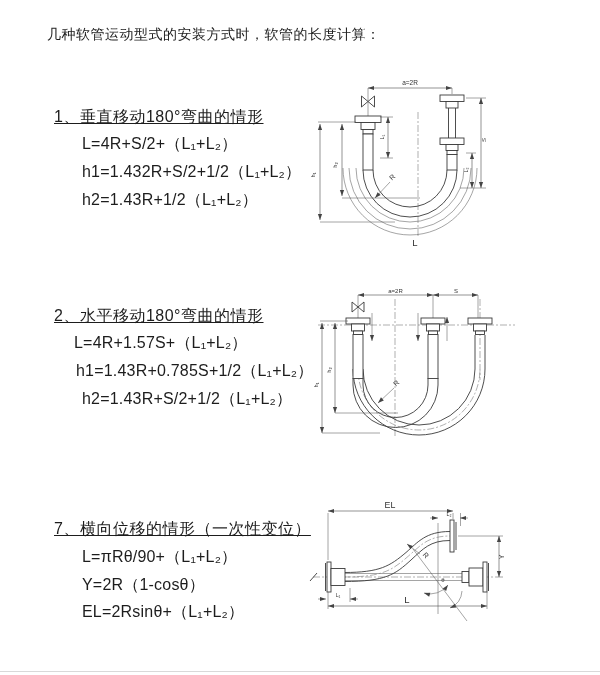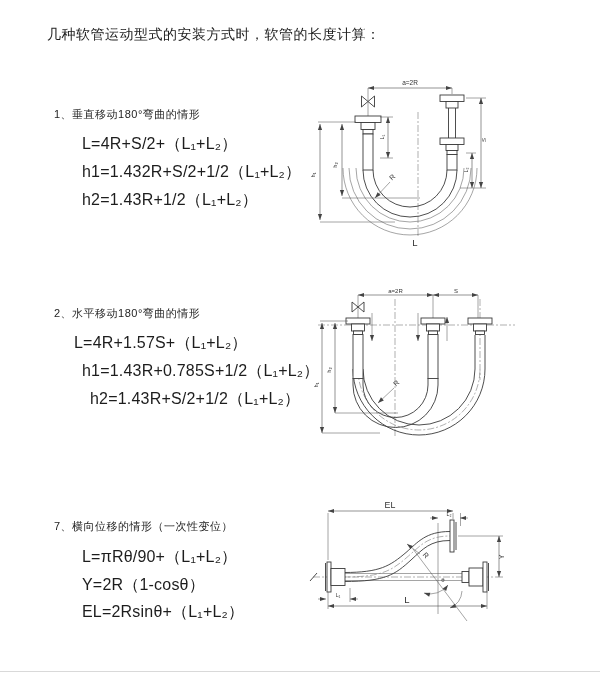--- a/index.html
+++ b/index.html
@@ -3,21 +3,21 @@
 <meta charset="utf-8">
 <style>
   html,body{margin:0;padding:0;}
   body{
     width:600px;height:675px;position:relative;overflow:hidden;
     background:#ffffff;color:#1d1d1d;
     font-family:"Liberation Sans","DejaVu Sans",sans-serif;
   }
   .abs{position:absolute;white-space:nowrap;margin-left:16px;}
   .title{font-size:14px;letter-spacing:.5px;}
-  .heading{font-size:11px;letter-spacing:.5px;}
+  .heading{font-size:16px;letter-spacing:.5px;text-decoration:underline;}
   .formula{font-size:16px;letter-spacing:.2px;}
   .diagram{position:absolute;}
   svg{display:block;overflow:visible;}
   .obj{stroke:#3a3a3a;stroke-width:.9;fill:none;}
   .fit{stroke:#3a3a3a;stroke-width:.9;fill:#ffffff;}
   .dim{stroke:#4a4a4a;stroke-width:.6;fill:none;}
   .thin{stroke:#5a5a5a;stroke-width:.55;fill:none;}
   .cl{stroke:#7a7a7a;stroke-width:.6;fill:none;stroke-dasharray:7 2 2 2;}
   .lbl{fill:#333;font-family:"Liberation Sans",sans-serif;}
   .bottom-line{position:absolute;left:0;top:671px;width:600px;height:1px;background:#d9d9d9;}
@@ -27,22 +27,22 @@
 
 <div class="abs title" style="left:31px;top:26px">几种软管运动型式的安装方式时，软管的长度计算：</div>
 
 <div class="abs heading" style="left:38px;top:107px">1、垂直移动180°弯曲的情形</div>
 <div class="abs formula" style="left:66px;top:134px">L=4R+S/2+（L₁+L₂）</div>
 <div class="abs formula" style="left:66px;top:162px">h1=1.432R+S/2+1/2（L₁+L₂）</div>
 <div class="abs formula" style="left:66px;top:190px">h2=1.43R+1/2（L₁+L₂）</div>
 
 <div class="abs heading" style="left:38px;top:306px">2、水平移动180°弯曲的情形</div>
 <div class="abs formula" style="left:58px;top:333px">L=4R+1.57S+（L₁+L₂）</div>
-<div class="abs formula" style="left:66px;top:361px">h1=1.43R+0.785S+1/2（L₁+L₂）</div>
-<div class="abs formula" style="left:74px;top:389px">h2=1.43R+S/2+1/2（L₁+L₂）</div>
+<div class="abs formula" style="left:60px;top:361px">h1=1.43R+0.785S+1/2（L₁+L₂）</div>
+<div class="abs formula" style="left:66px;top:389px">h2=1.43R+S/2+1/2（L₁+L₂）</div>
 
 <div class="abs heading" style="left:38px;top:519px">7、横向位移的情形（一次性变位）</div>
 <div class="abs formula" style="left:66px;top:547px">L=πRθ/90+（L₁+L₂）</div>
 <div class="abs formula" style="left:66px;top:575px">Y=2R（1-cosθ）</div>
 <div class="abs formula" style="left:66px;top:602px">EL=2Rsinθ+（L₁+L₂）</div>
 
 <div class="diagram" style="left:300px;top:70px">
 <svg width="290" height="195" viewBox="0 0 290 195">
   <defs>
     <pattern id="braid1" width="3.5" height="3.5" patternUnits="userSpaceOnUse">

